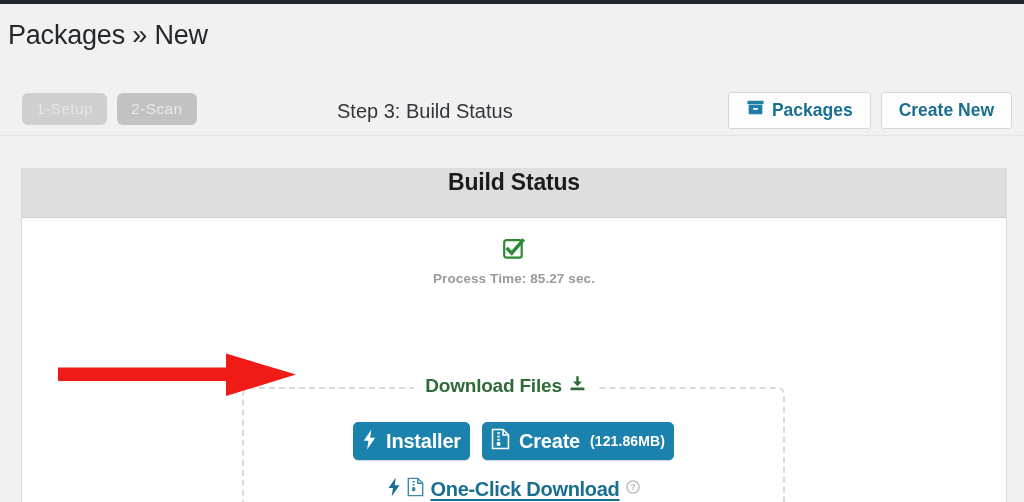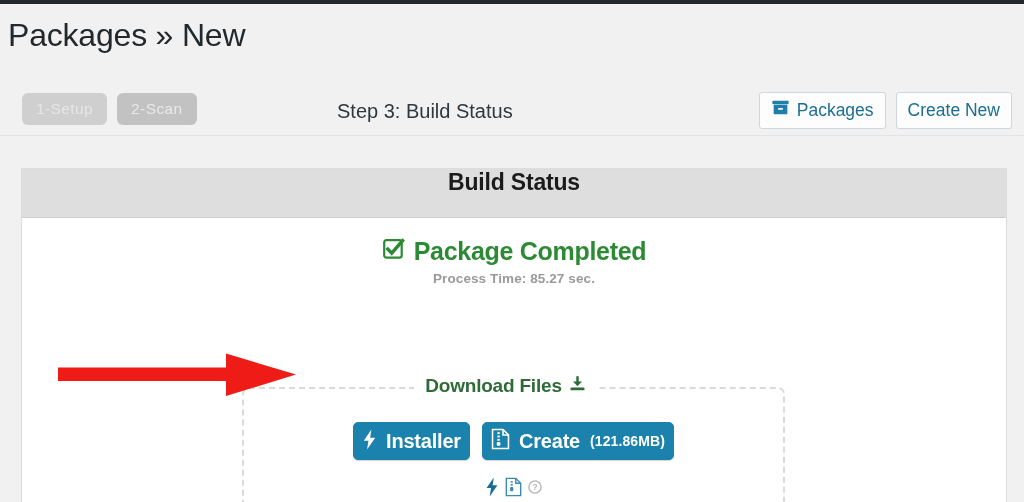--- a/index.html
+++ b/index.html
@@ -24,21 +24,21 @@
     width: 1024px;
     height: 4px;
     background: #23282d;
   }
 
   
   .page-title {
     position: absolute;
     left: 8px;
     top: 17px;
-    font-size: 32px;
+    font-size: 27px;
     font-weight: 400;
     color: #23282d;
     letter-spacing: -0.2px;
     line-height: 36px;
     white-space: nowrap;
   }
 
   
   .stepbar {
     position: absolute;
@@ -91,22 +91,22 @@
     gap: 10px;
     align-items: stretch;
   }
 
   .tbtn {
     background: #fdfdfd;
     border: 1px solid #cfd7dd;
     border-radius: 3px;
     color: #1a6f91;
     font-size: 17.5px;
-    font-weight: 400;
-    padding: 5px 11px 6px;
+    font-weight: 700;
+    padding: 5px 17px 6px;
     line-height: 22px;
     display: flex;
     align-items: center;
     gap: 7px;
     white-space: nowrap;
     cursor: pointer;
   }
 
   .box-icon { display: block; }
 
@@ -305,21 +305,20 @@
 
   <div class="panel-body">
 
     <div class="status-line">
       <span>
         <svg width="24" height="24" viewBox="0 0 24 24">
           <rect x="2.2" y="3.2" width="17.5" height="17.5" rx="2.2" fill="none" stroke="#2c8a35" stroke-width="2.2"></rect>
           <path d="M5.8 12.1 L9.7 16.2 L20.6 3.6" fill="none" stroke="#2c8a35" stroke-width="3.4" stroke-linecap="square"></path>
         </svg>
       </span>
-      <span class="status-text">Package Completed</span>
     </div>
 
     <div class="process-time">Process Time: 85.27 sec.</div>
 
     <div class="download-area">
 
       <div class="download-legend">
         <div class="download-legend-inner">
           <span>Download Files</span>
           <span>
@@ -368,20 +367,21 @@
         </span>
         <span>
           <svg width="17" height="20" viewBox="0 0 18 21">
             <path d="M1.4 1.4 L11.4 1.4 L16.6 6.6 L16.6 19.6 L1.4 19.6 Z" fill="none" stroke="#3b8cb0" stroke-width="1.5"></path>
             <path d="M11.4 1.4 L11.4 6.6 L16.6 6.6" fill="none" stroke="#3b8cb0" stroke-width="1.5"></path>
             <rect x="6.0" y="4.2" width="2.2" height="1.7" fill="#3b8cb0"></rect>
             <rect x="6.0" y="7.3" width="2.2" height="1.7" fill="#3b8cb0"></rect>
             <rect x="5.4" y="10.6" width="3.4" height="4.4" rx="1" fill="#3b8cb0"></rect>
           </svg>
         </span>
+        <span class="oneclick-link">One-Click Download</span>
         <span>
           <svg width="14" height="14" viewBox="0 0 16 16">
             <circle cx="8" cy="8" r="7" fill="none" stroke="#b6b6b6" stroke-width="1.5"></circle>
             <text x="8" y="11.6" text-anchor="middle" font-family="Liberation Sans, sans-serif" font-size="9.5" font-weight="700" fill="#b6b6b6">?</text>
           </svg>
         </span>
       </div>
 
     </div>
 

